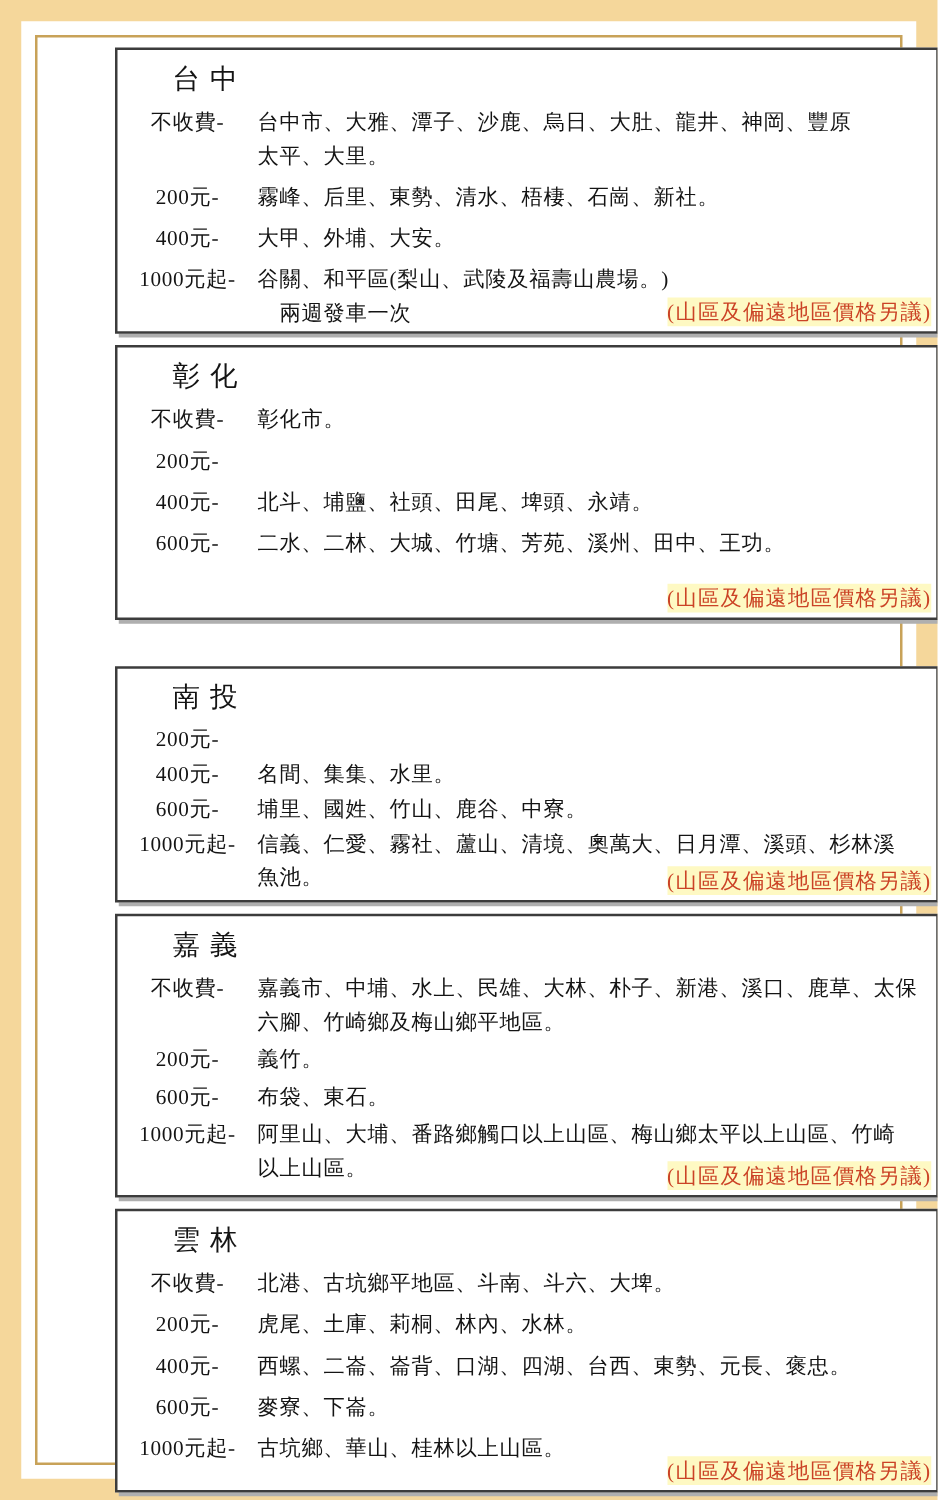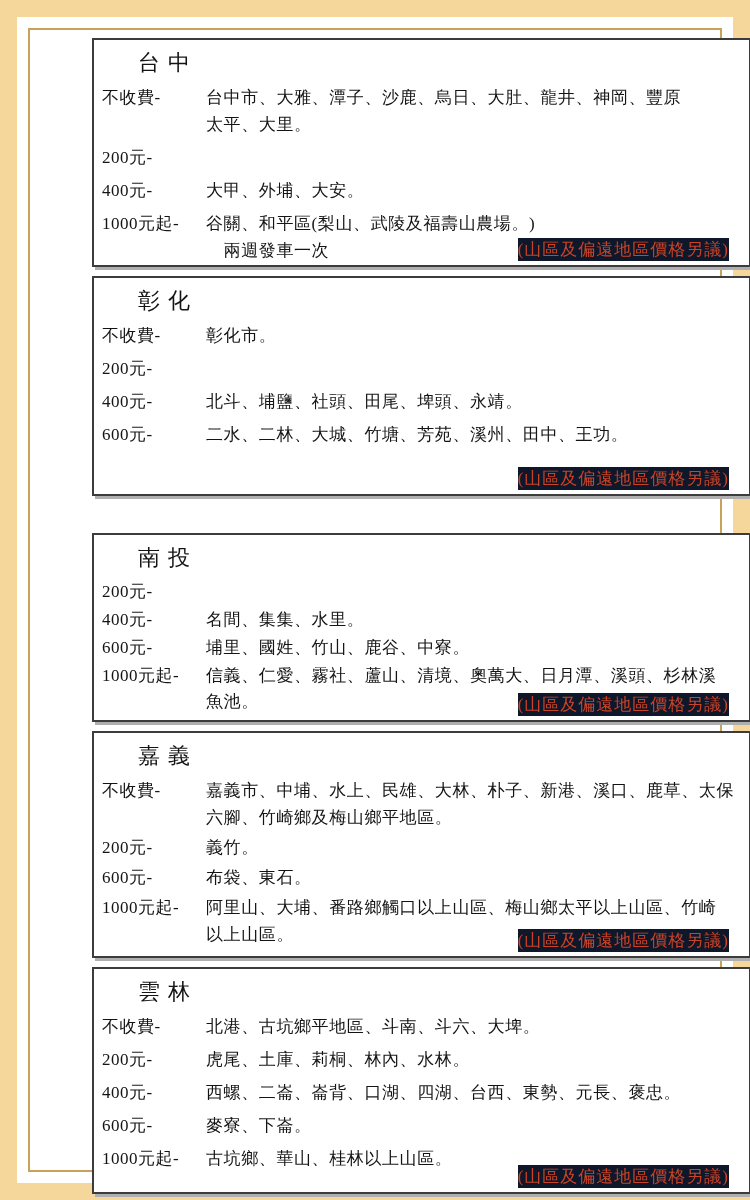--- a/index.html
+++ b/index.html
@@ -23,44 +23,45 @@
   .box-nantou{height:189px;margin-top:37px;}
   .box-chiayi{height:227px;}
   .box-yunlin{height:227px;}
   .region-title{
     font-size:22px;font-weight:normal;line-height:26px;
     margin:4px 0 8px 36px;letter-spacing:8px;
   }
   .row{display:flex;margin-bottom:6px;font-size:17px;line-height:27px;}
   .tight .row{margin-bottom:3px;}
   .tighter .row{margin-bottom:2px;line-height:26px;}
-  .fee-label{width:96px;min-width:96px;text-align:left;letter-spacing:0.5px;}
+  .fee-label{width:96px;min-width:96px;text-align:center;letter-spacing:0.5px;}
   .fee-areas{margin-left:8px;flex:1;white-space:pre-wrap;letter-spacing:0.6px;}
   .remote-note{
-    position:absolute;right:20px;bottom:4px;
-    color:#CB4326;font-size:17px;letter-spacing:1px;background:#0f172a;
+    position:absolute;right:4px;bottom:4px;
+    color:#CB4326;font-size:17px;letter-spacing:1px;background:#fef9c3;
   }
 </style>
 </head>
 <body>
 
 <div class="page-white"></div>
 <div class="gold-frame"></div>
 
 <div class="boxes">
 
   <section class="box box-taichung">
     <h2 class="region-title">台中</h2>
     <div class="row">
       <div class="fee-label">不收費-</div>
       <div class="fee-areas">台中市、大雅、潭子、沙鹿、烏日、大肚、龍井、神岡、豐原
 太平、大里。</div>
     </div>
     <div class="row">
       <div class="fee-label">200元-</div>
+      <div class="fee-areas">霧峰、后里、東勢、清水、梧棲、石崗、新社。</div>
     </div>
     <div class="row">
       <div class="fee-label">400元-</div>
       <div class="fee-areas">大甲、外埔、大安。</div>
     </div>
     <div class="row">
       <div class="fee-label">1000元起-</div>
       <div class="fee-areas">谷關、和平區(梨山、武陵及福壽山農場。)
 　兩週發車一次</div>
     </div>

